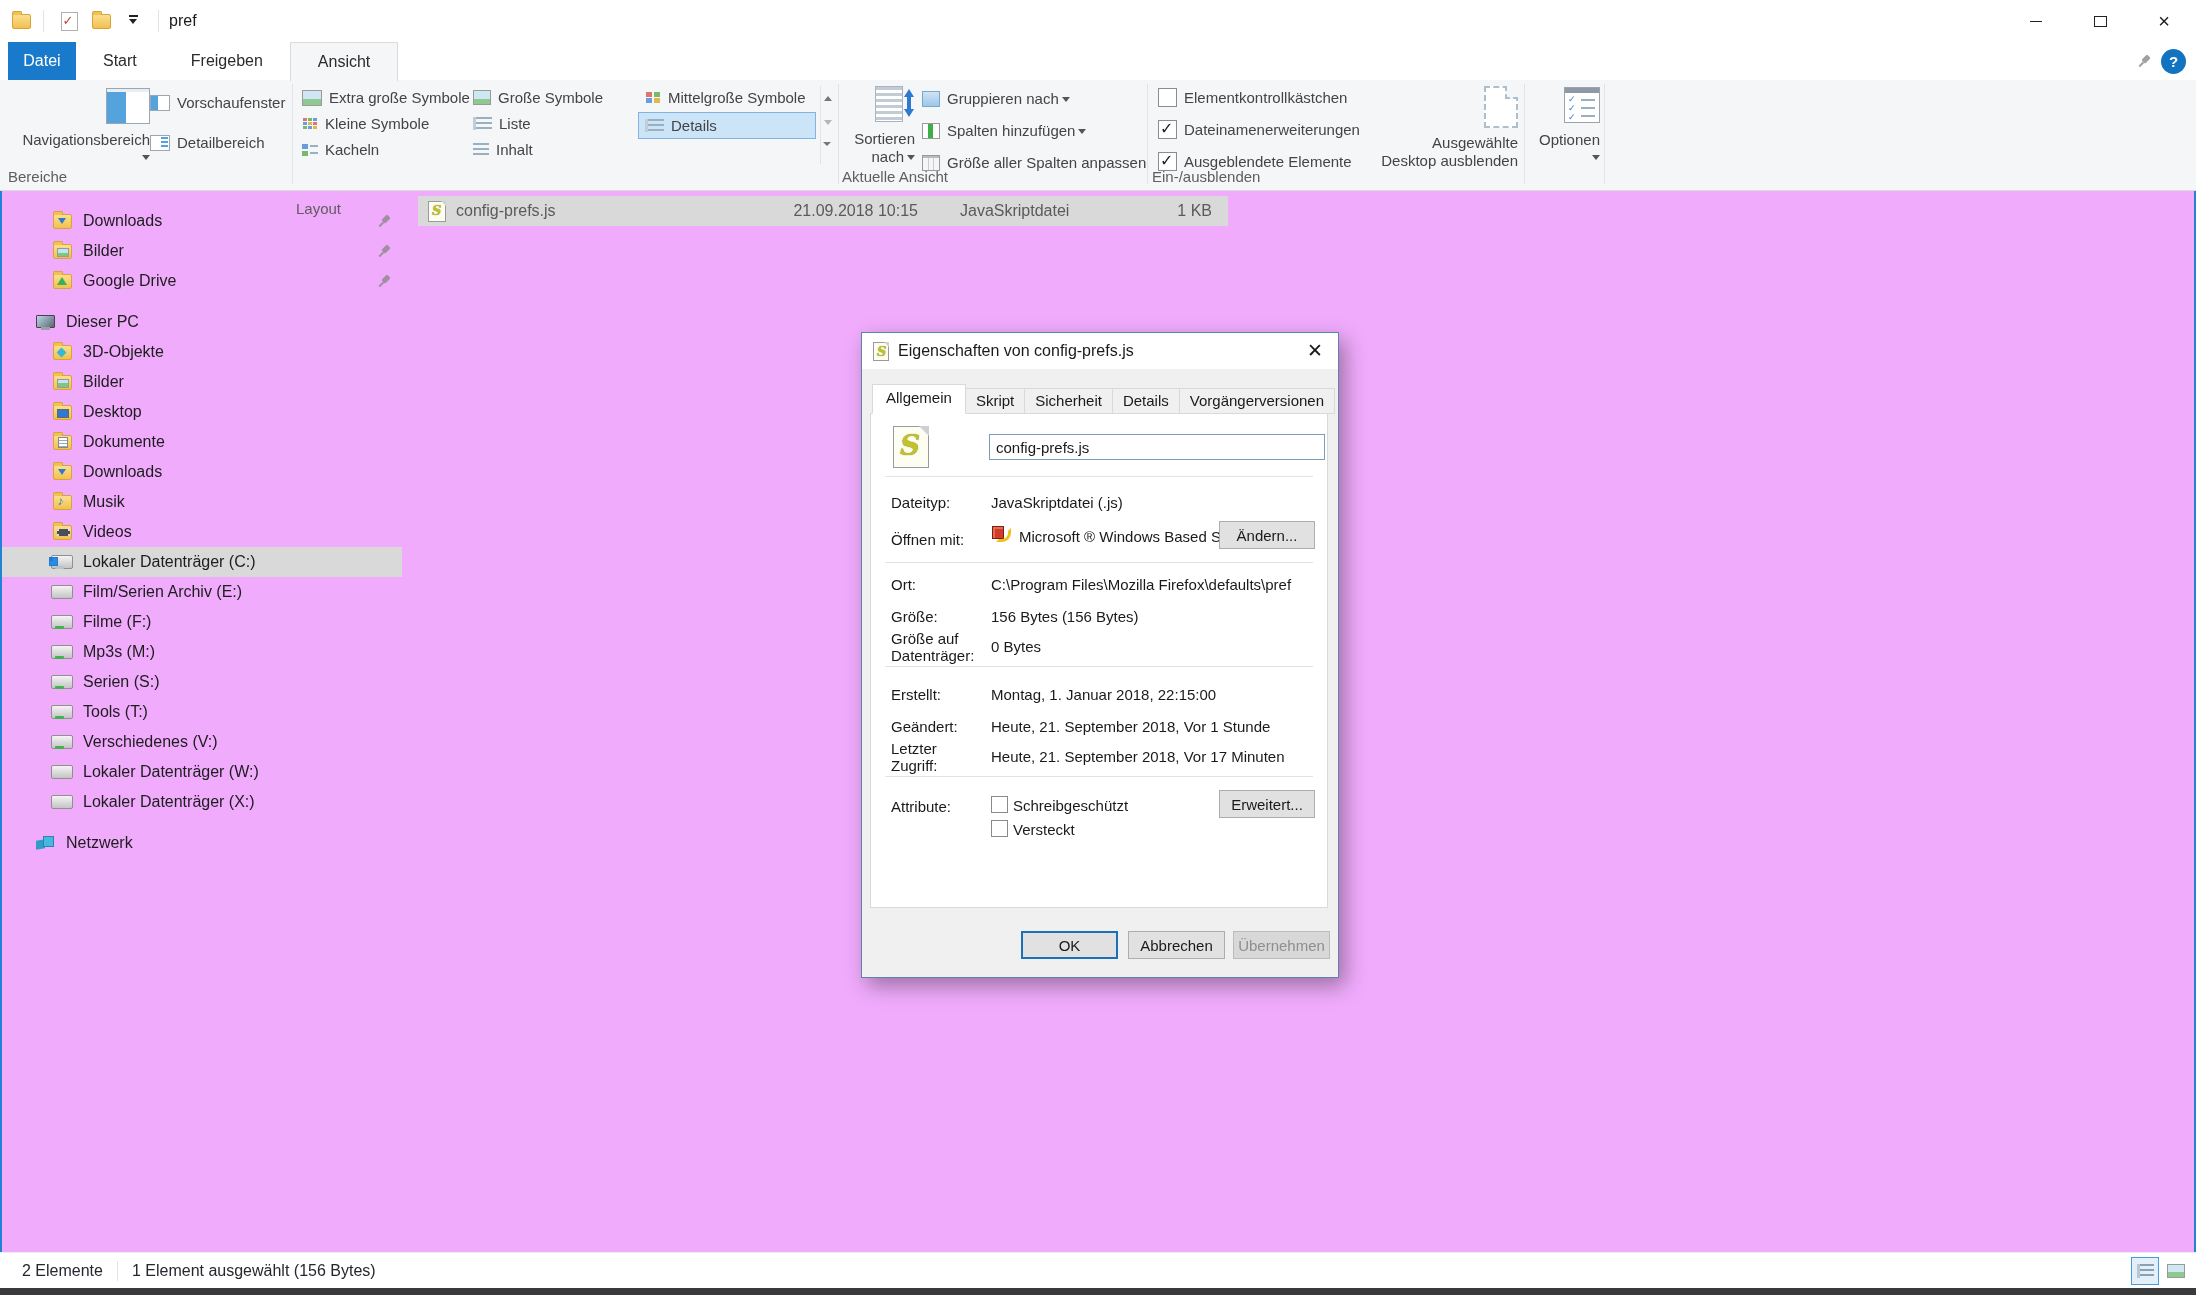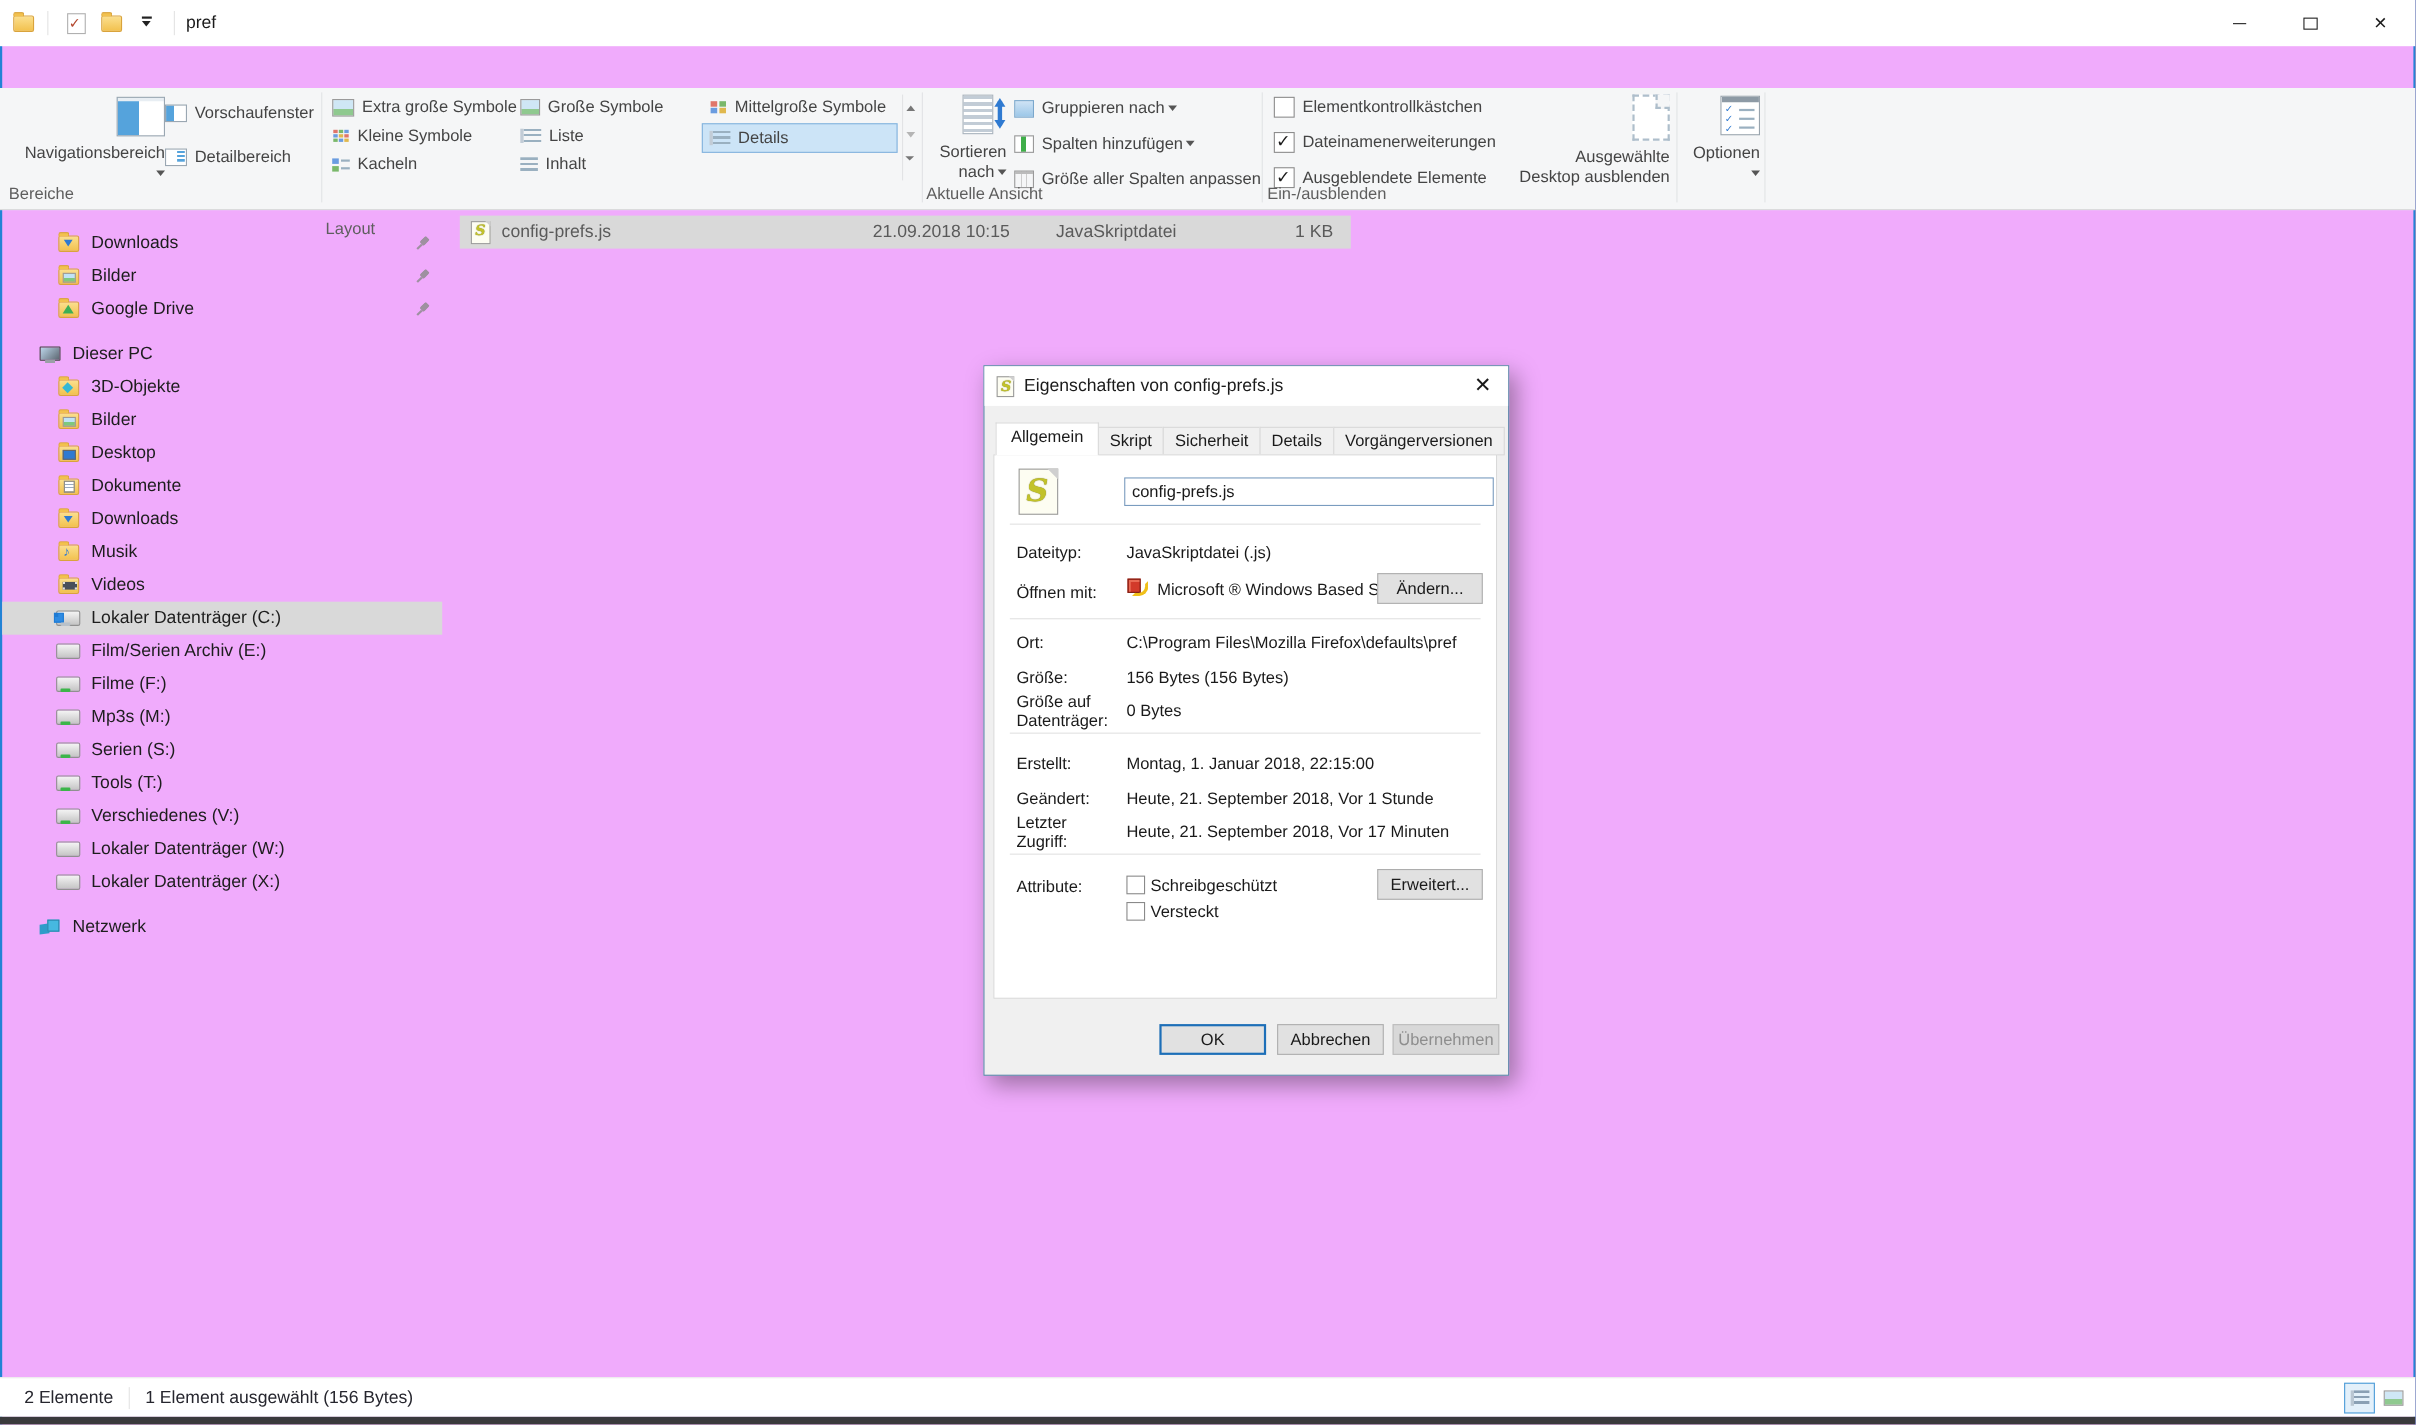--- a/index.html
+++ b/index.html
@@ -129,21 +129,21 @@
   #statusbar .t1{margin-left:22px;}
   #statusbar .t2{margin-left:14px;}
   #statusbar .vsep{height:20px;margin:0 0 0 14px;}
   #view-toggles{position:absolute;right:6px;top:4px;display:flex;gap:3px;}
   .vtb{width:26px;height:26px;display:flex;align-items:center;justify-content:center;border:1px solid transparent;}
   .vtb.active{border-color:#4a9bd8;background:#e3f0fa;}
   .vt-details{width:14px;height:14px;background:repeating-linear-gradient(#8aa0b4 0 2px,transparent 2px 5px);border-left:3px solid #b9c6d2;}
   .vt-pic{width:16px;height:12px;border:1px solid #9a9a9a;background:linear-gradient(#cfe7f5 0 7px,#8fc98f 7px);}
   #bottomstrip{position:absolute;left:0;right:0;bottom:0;height:7px;background:#3a3a3c;}
   
-  #dialog{position:absolute;left:861px;top:332px;width:476px;height:644px;background:#f0f0f0;border:1px solid #5c84ab;box-shadow:6px 8px 20px rgba(0,0,0,.35);font-size:15px;color:#1a1a1a;margin-left:33px;}
+  #dialog{position:absolute;left:861px;top:332px;width:476px;height:644px;background:#f0f0f0;border:1px solid #5c84ab;box-shadow:6px 8px 20px rgba(0,0,0,.35);font-size:15px;color:#1a1a1a;}
   #dlg-titlebar{position:absolute;left:0;top:0;right:0;height:36px;background:#fff;display:flex;align-items:center;padding-left:11px;box-sizing:border-box;}
   #dlg-title{margin-left:9px;font-size:16px;}
   #dlg-close{position:absolute;right:0;top:0;width:46px;height:35px;display:flex;align-items:center;justify-content:center;font-size:19px;color:#1a1a1a;}
   #dtabs{position:absolute;left:10px;top:52px;display:flex;align-items:flex-end;height:29px;}
   .dtab{height:24px;line-height:24px;padding:0 10px;background:#f0f0f0;border:1px solid #d9d9d9;margin-right:-1px;position:relative;}
   .dtab.active{background:#fff;height:28px;line-height:26px;padding:0 13px;border-bottom:1px solid #fff;z-index:3;}
   #dpage{position:absolute;left:8px;top:80px;width:458px;height:495px;background:#fff;border:1px solid #d9d9d9;box-sizing:border-box;}
   .dp{position:absolute;white-space:nowrap;}
   .dlabel{left:20px;width:96px;white-space:normal;line-height:17px;}
   .dval{left:120px;}
@@ -186,20 +186,30 @@
         </span>
       <span class="wbtn">
           <span class="glyph-max"></span>
         </span>
       <span class="wbtn">
           <span class="glyph-close">×</span>
         </span>
     </div>
   </div>
 
+  <div id="tabrow">
+    <div class="tabs">
+      <span class="ftab">Datei</span>
+      <span class="xtab">Start</span>
+      <span class="xtab">Freigeben</span>
+      <span class="xtab active">Ansicht</span>
+    </div>
+    <span id="ribbon-pin" class="pin"></span>
+    <span class="help">?</span>
+  </div>
 
   <div id="ribbon">
 
     <div class="rbig" style="left:8px;top:4px;width:142px;">
       <span class="nav-big" style="margin:4px 0 7px;"></span>
       <span>Navigationsbereich</span>
       <span class="dar" style="margin-top:4px;"></span>
     </div>
     <div class="rit" style="left:150px;top:14px;">
       <span class="pane-sm"></span>

